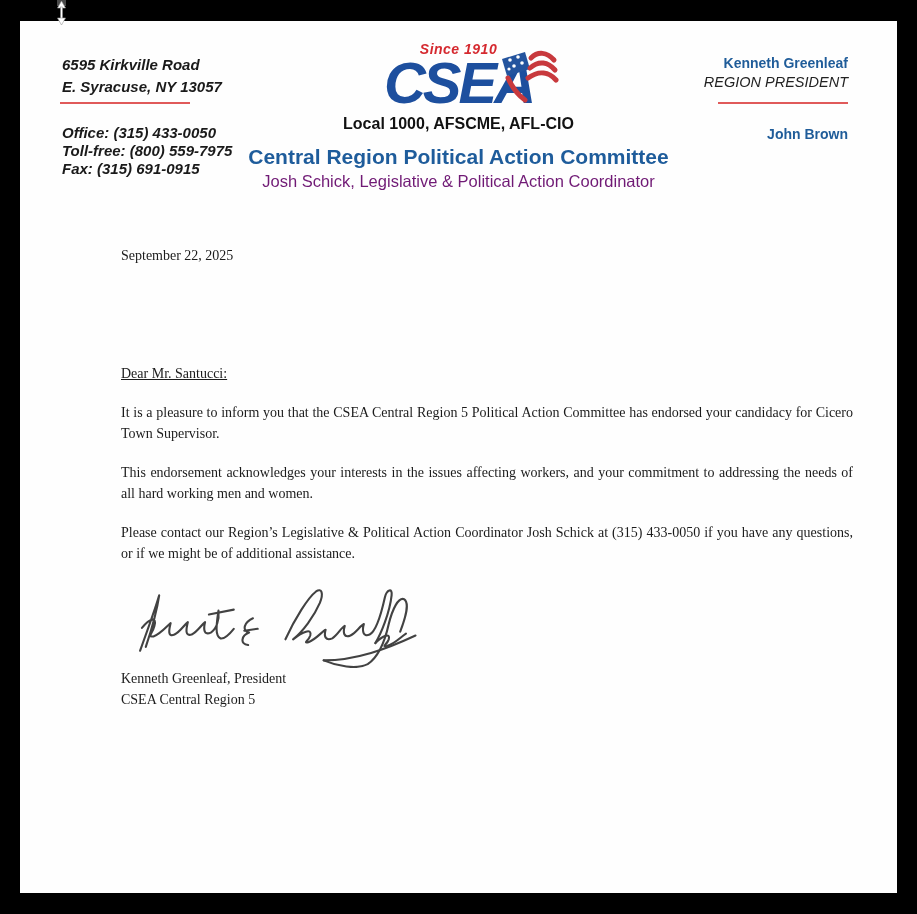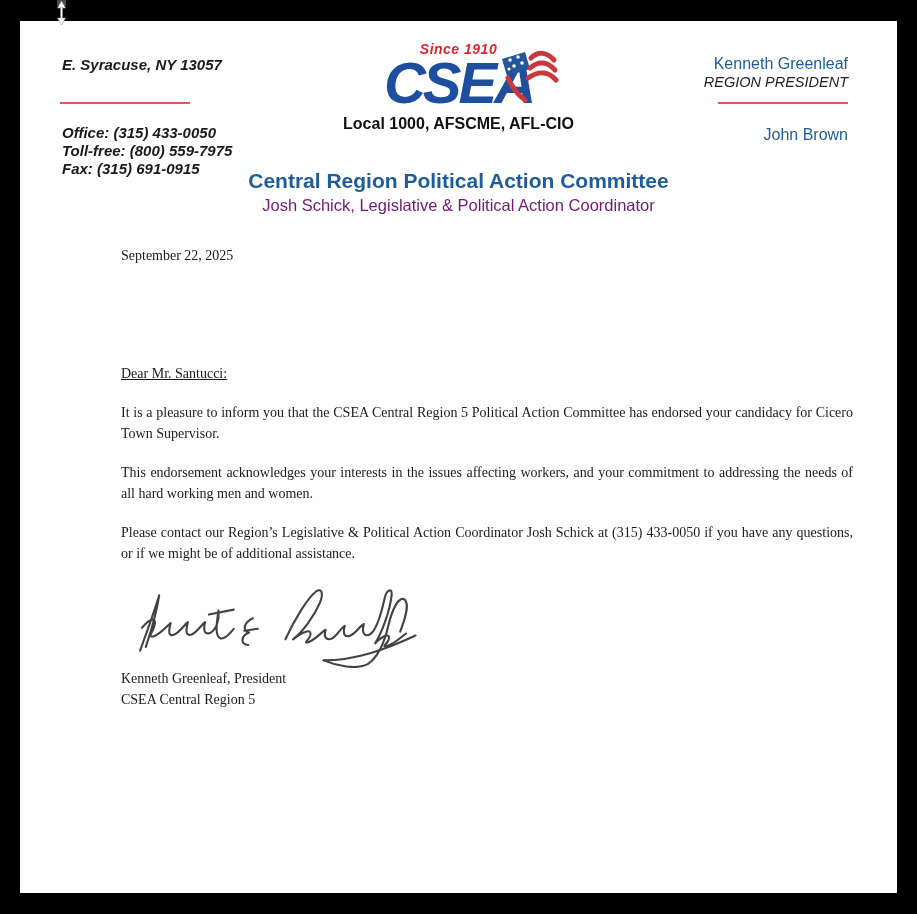--- a/index.html
+++ b/index.html
@@ -29,26 +29,26 @@
     position:absolute;left:0;right:0;top:20px;text-align:center;
   }
   .since{color:#d5292f;font-weight:700;font-style:italic;font-size:14px;letter-spacing:.5px;}
   .logotype{position:relative;display:inline-block;margin-top:-6px;height:66px;}
   .csea-text{
     font-size:58px;font-weight:700;font-style:italic;color:#1d4f9e;
     letter-spacing:-3px;line-height:64px;
   }
   .flag{position:absolute;right:-26px;top:-2px;}
   .local{font-weight:700;font-size:16px;color:#111;margin-top:-2px;}
-  .committee{color:#1e5c9b;font-weight:700;font-size:21px;margin-top:36px;}
+  .committee{color:#1e5c9b;font-weight:700;font-size:21px;margin-top:12px;}
   .coordinator{color:#701a75;font-size:16.5px;margin-top:3px;}
   .officers{
     position:absolute;right:49px;top:33px;width:260px;text-align:right;
   }
-  .officer-name{color:#1f5c99;font-weight:400;font-size:16px;line-height:19px;}
+  .officer-name{color:#1f5c99;font-weight:700;font-size:14px;line-height:19px;}
   .officer-title{color:#222;font-style:italic;font-size:14.5px;line-height:18px;text-align:right;}
   .officers .gap{height:34px;}
   
   .letter{
     position:absolute;left:101px;top:224px;width:732px;
     font-family:"Liberation Serif","DejaVu Serif",serif;
     font-size:14px;line-height:21px;color:#1b1b1b;
   }
   .date{margin-bottom:97px;}
   .salutation{margin-bottom:18px;text-decoration:underline;}
@@ -67,20 +67,21 @@
   <g stroke="#9a9a9a" stroke-width="0.6" fill="#fff">
     <polygon points="9.5,1 5.5,8 13.5,8"></polygon>
     <rect x="8.6" y="7" width="1.8" height="12"></rect>
     <polygon points="9.5,25 5.5,18 13.5,18"></polygon>
   </g>
 </svg>
 
 <div class="page">
 
   <div class="addr">
+    <div>6595 Kirkville Road</div>
     <div>E. Syracuse, NY 13057</div>
   </div>
   <div class="rule rule-left"></div>
   <div class="phones">
     <div>Office: (315) 433-0050</div>
     <div>Toll-free: (800) 559-7975</div>
     <div>Fax: (315) 691-0915</div>
   </div>
 
   <div class="center">

